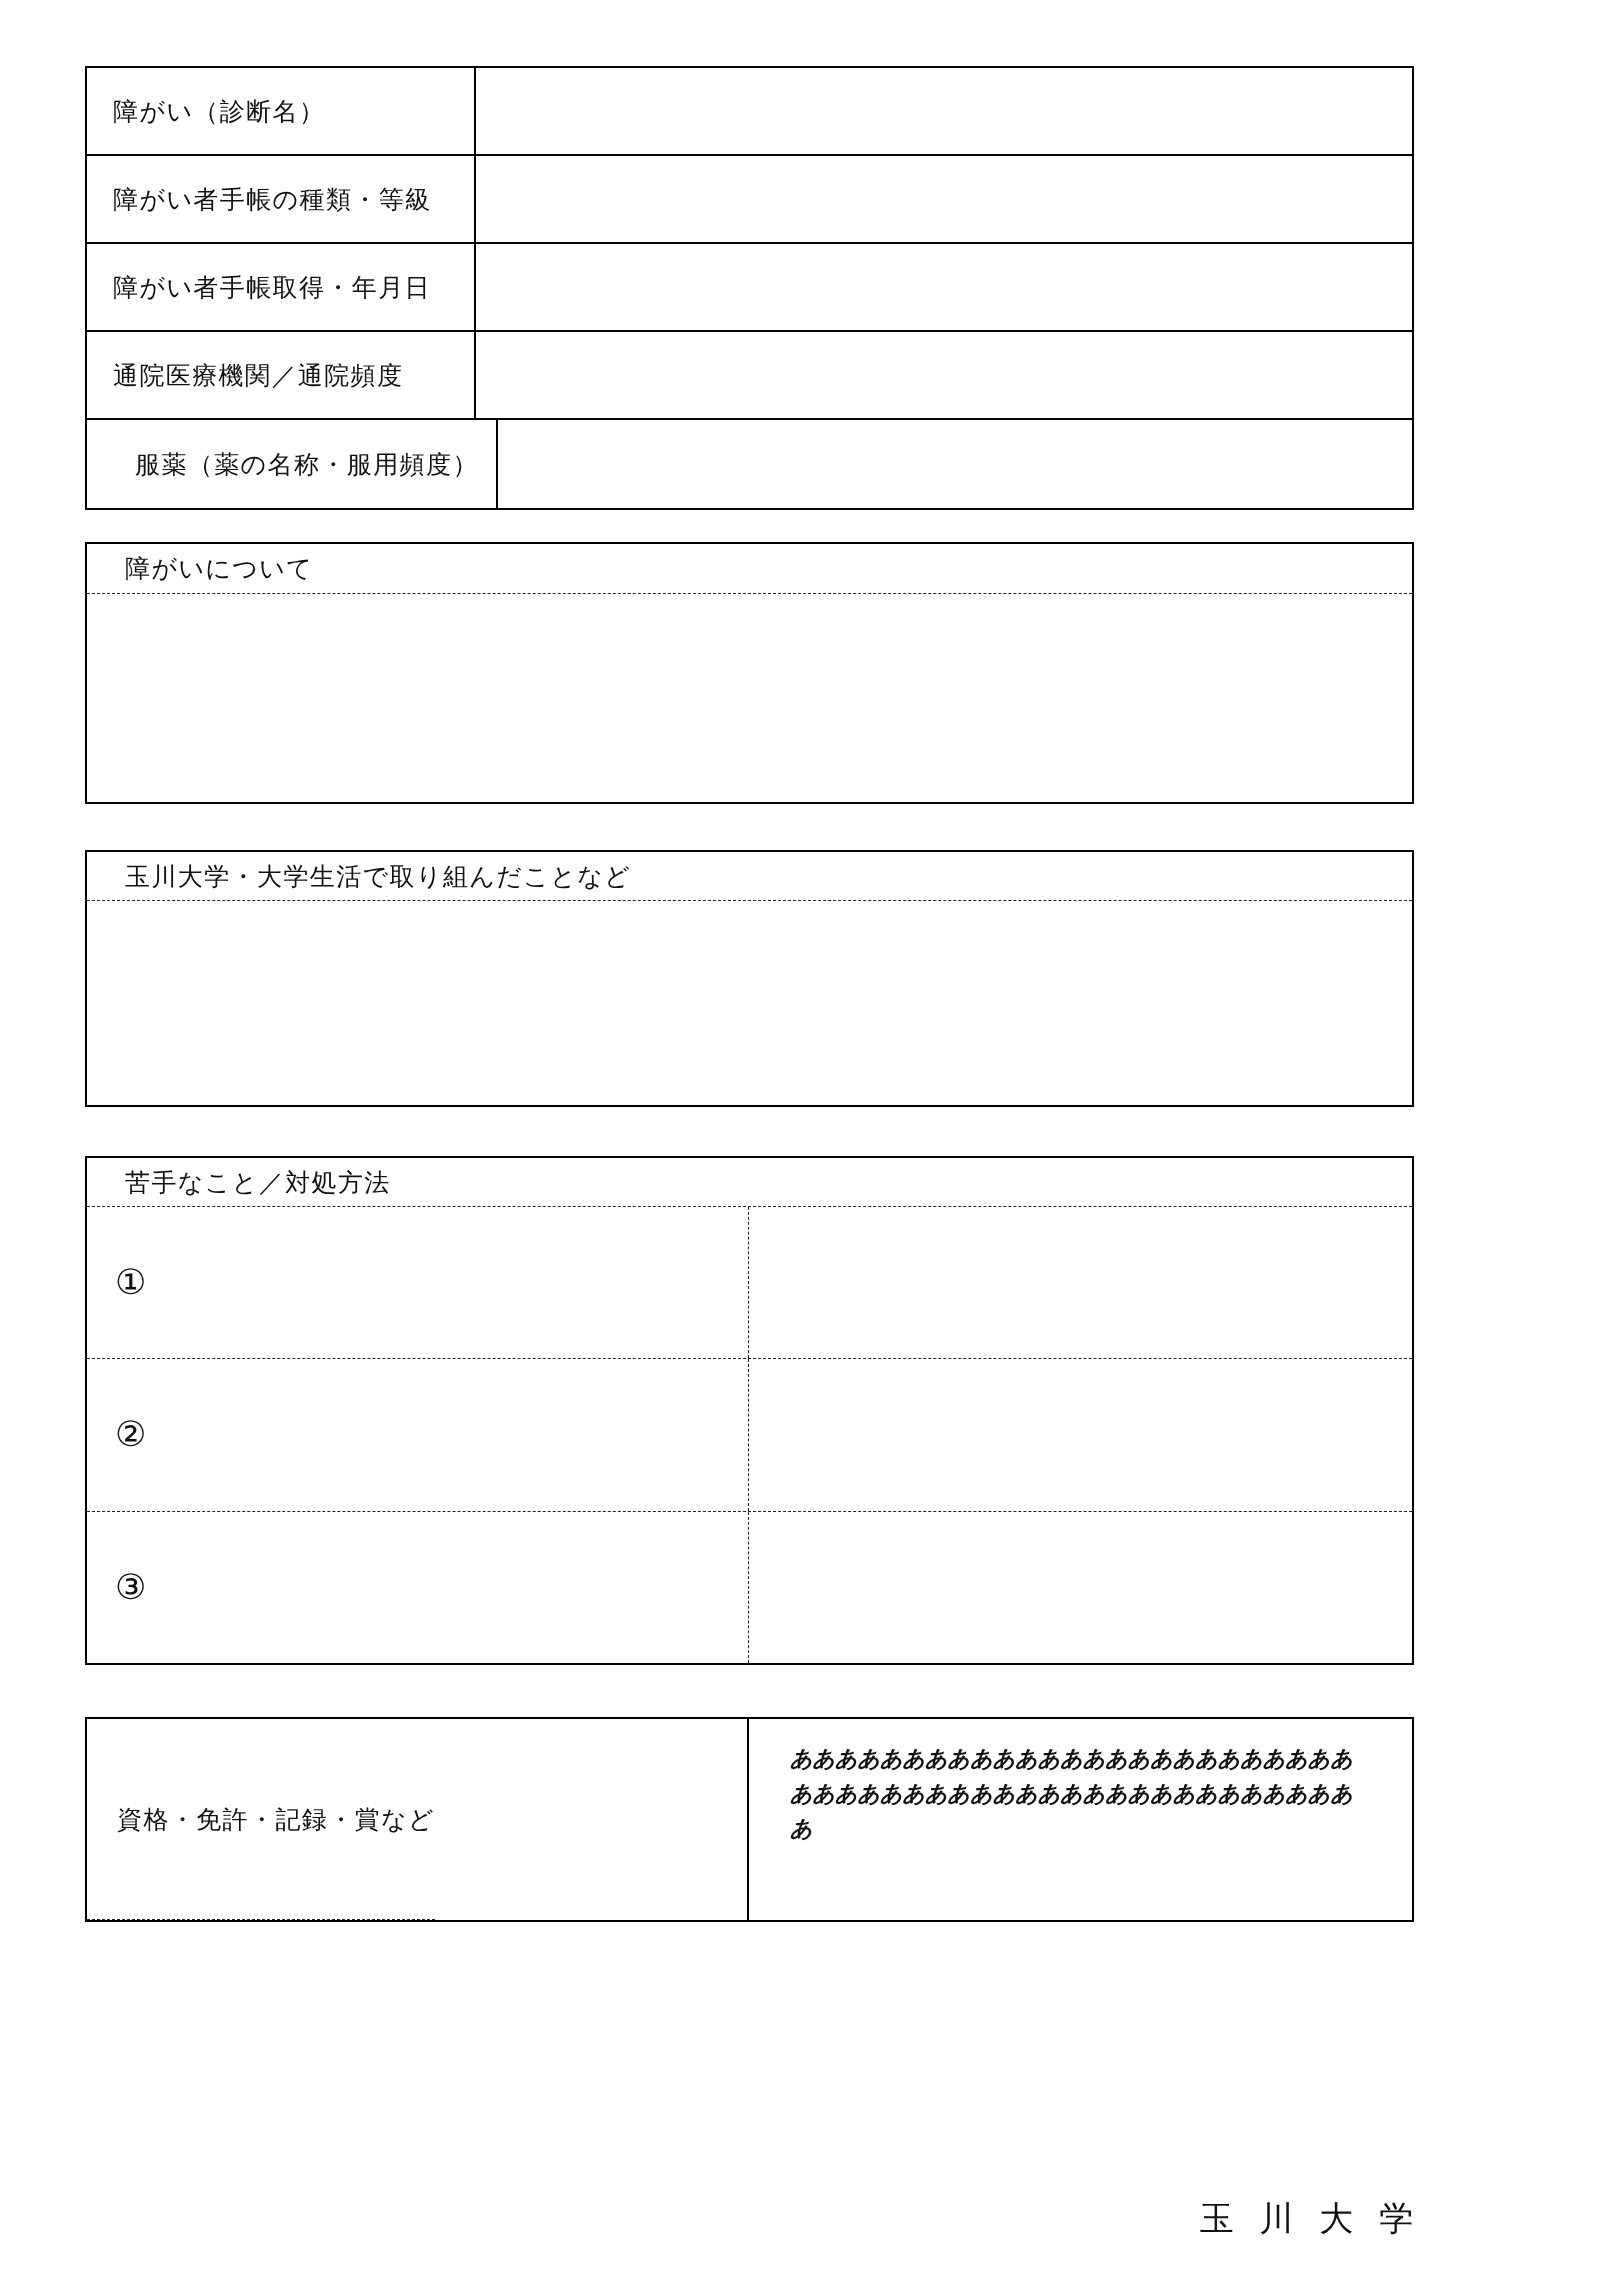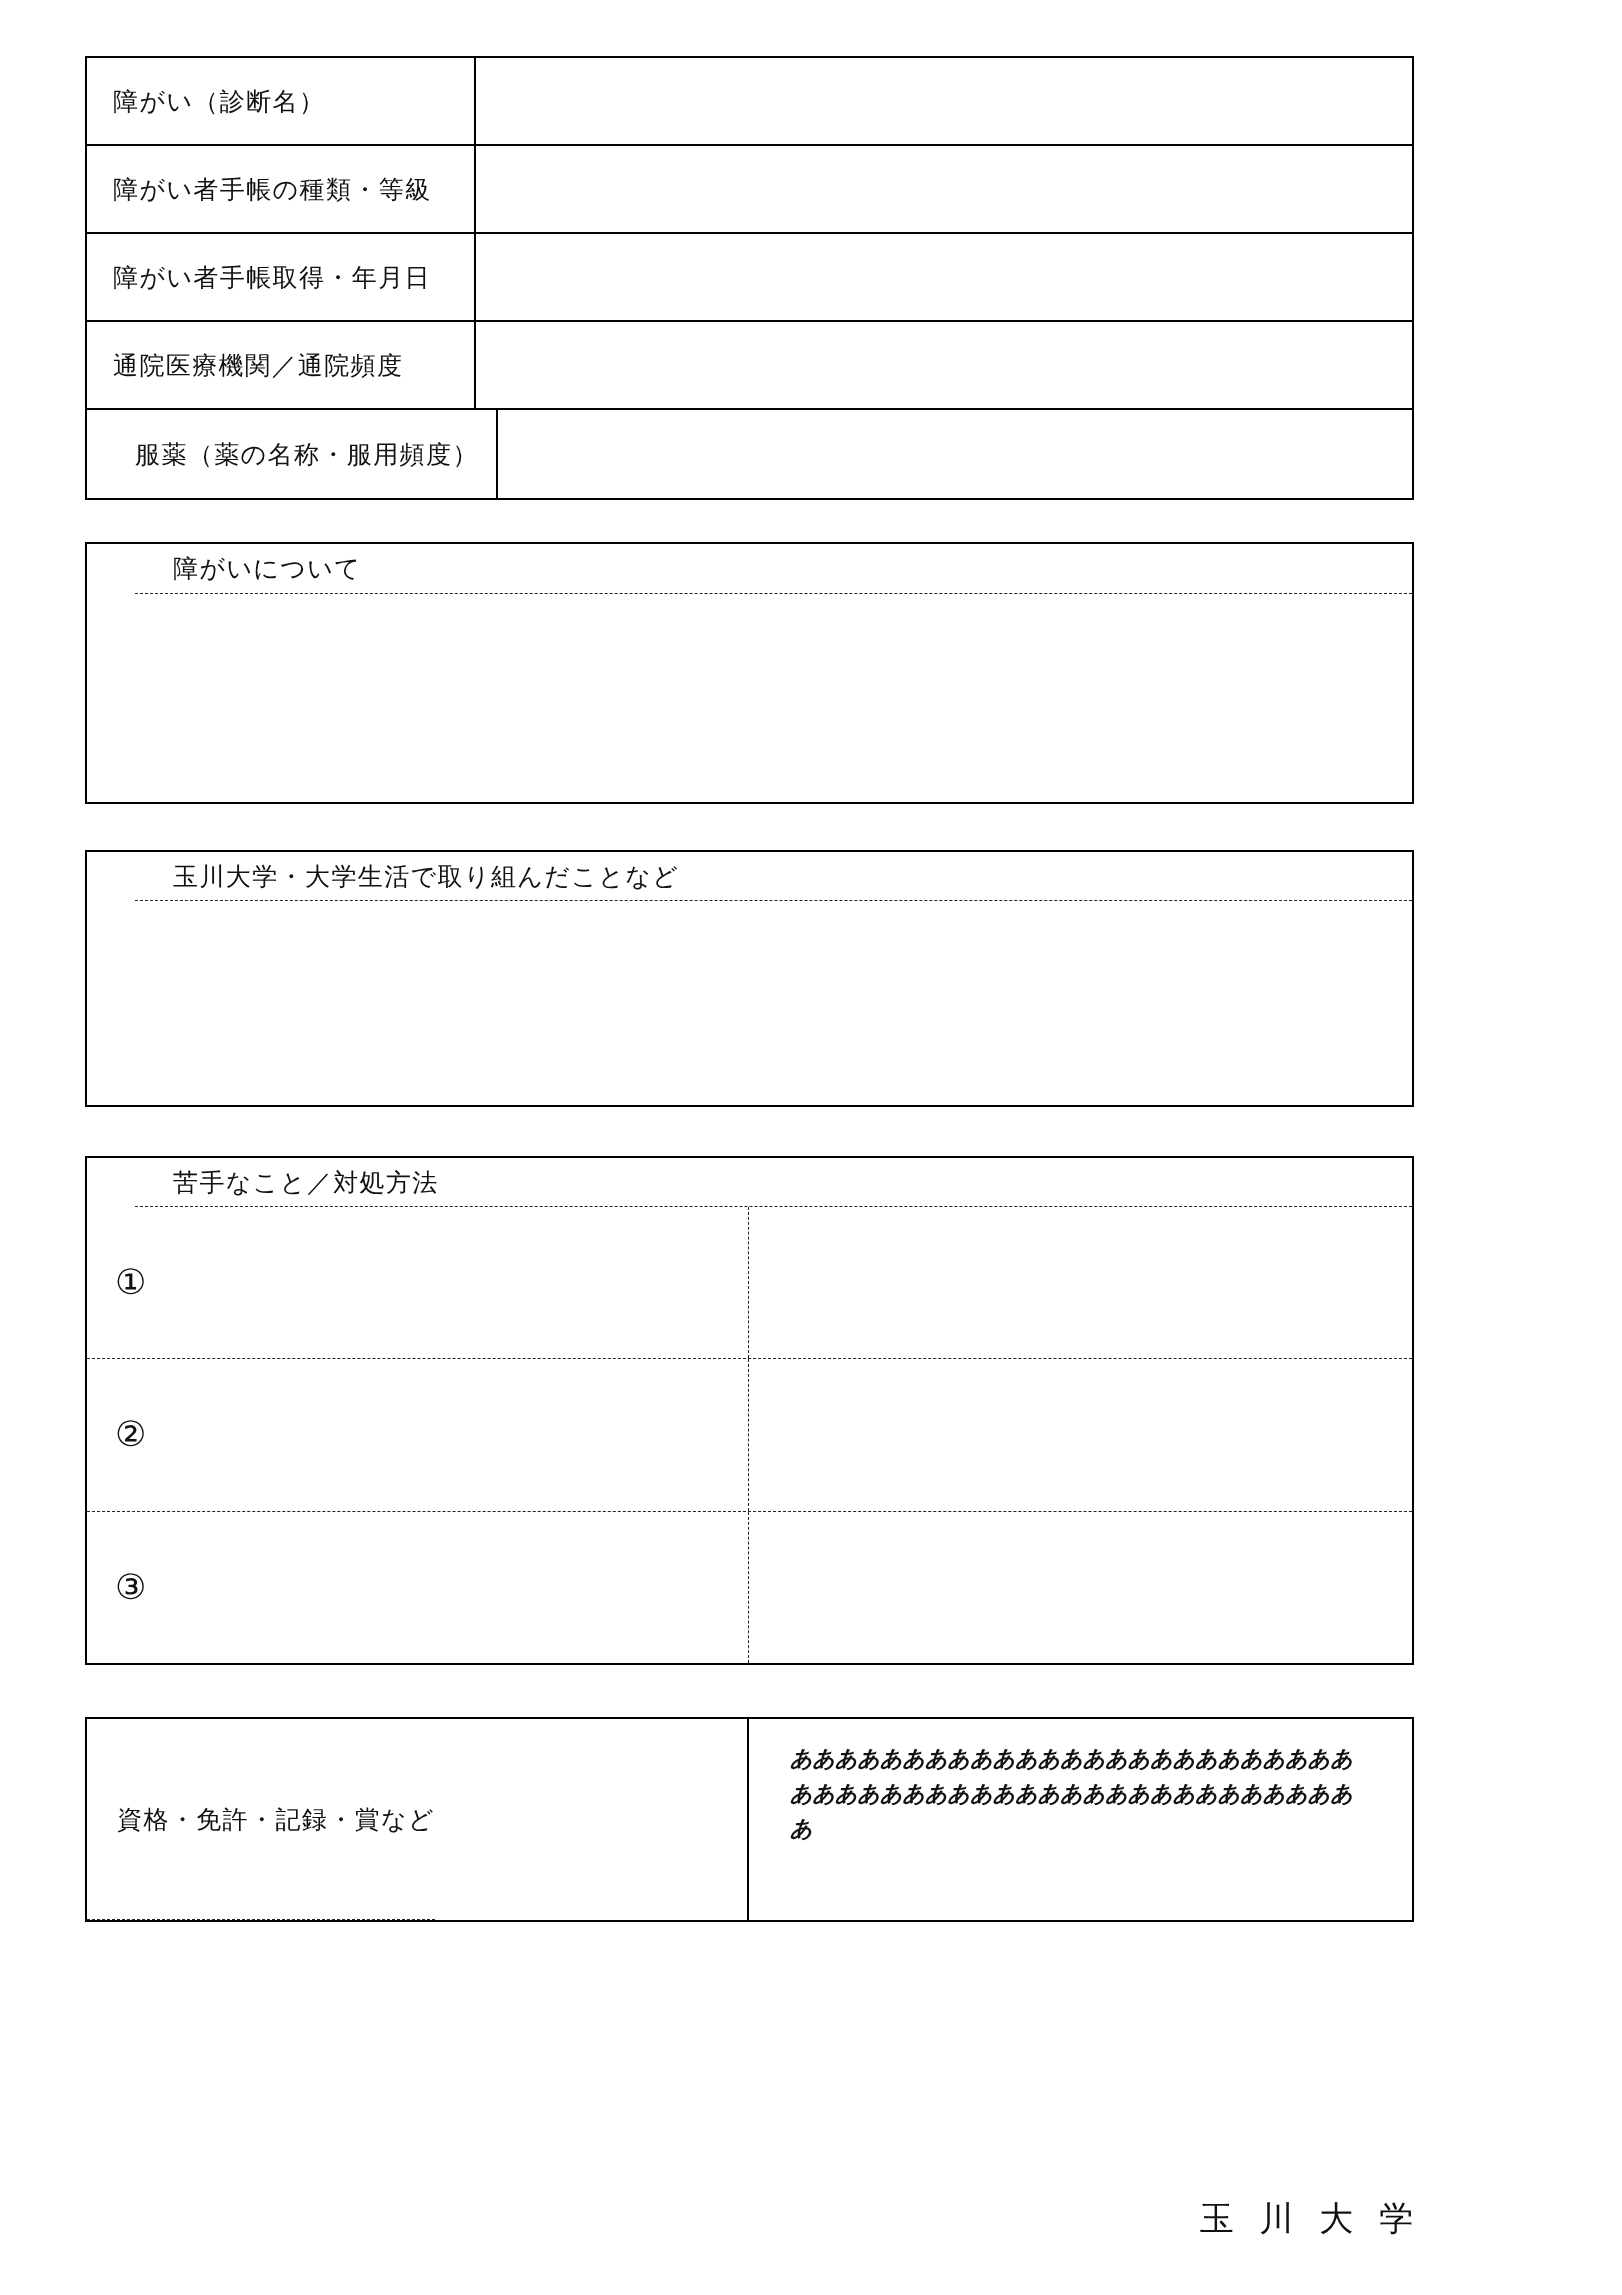--- a/index.html
+++ b/index.html
@@ -8,40 +8,39 @@
     width:1623px; height:2295px; position:relative;
     font-family:"Liberation Serif","DejaVu Serif",serif;
     color:#111111;
   }
   .page { position:absolute; inset:0; background:#ffffff; overflow:hidden; }
 
   .abs { position:absolute; left:85px; width:1329px; }
 
   
   #info-table {
-    top:56px; height:444px;
+    top:66px; height:444px;
     border:2.7px solid #000;
     display:grid; grid-template-rows:repeat(5, 1fr);
   }
   .it-row { display:grid; grid-template-columns:389px 1fr; border-bottom:2px solid #000; min-height:0; }
   .it-row:last-child { border-bottom:none;margin-left:22px; }
   .it-label {
     border-right:2px solid #000;
     display:flex; align-items:center;
     padding-left:26px; font-size:25px; letter-spacing:1.4px; white-space:nowrap;
   }
   .it-value { background:#fff; }
 
   
   .box { border:2.7px solid #000; background:#fff; display:flex; flex-direction:column; }
   .box-header {
     display:flex; align-items:center; flex:0 0 auto;
     padding-left:38px; font-size:25px; letter-spacing:1.4px; white-space:nowrap;
     border-bottom:1.4px dashed #222;
-    margin-left:48px;
   }
   .box-body { flex:1 1 auto; }
 
   #box-about { top:542px; height:262px; }
   #box-about .box-header { height:50px; }
 
   #box-strengths { top:850px; height:257px; }
   #box-strengths .box-header { height:49px; }
 
   

